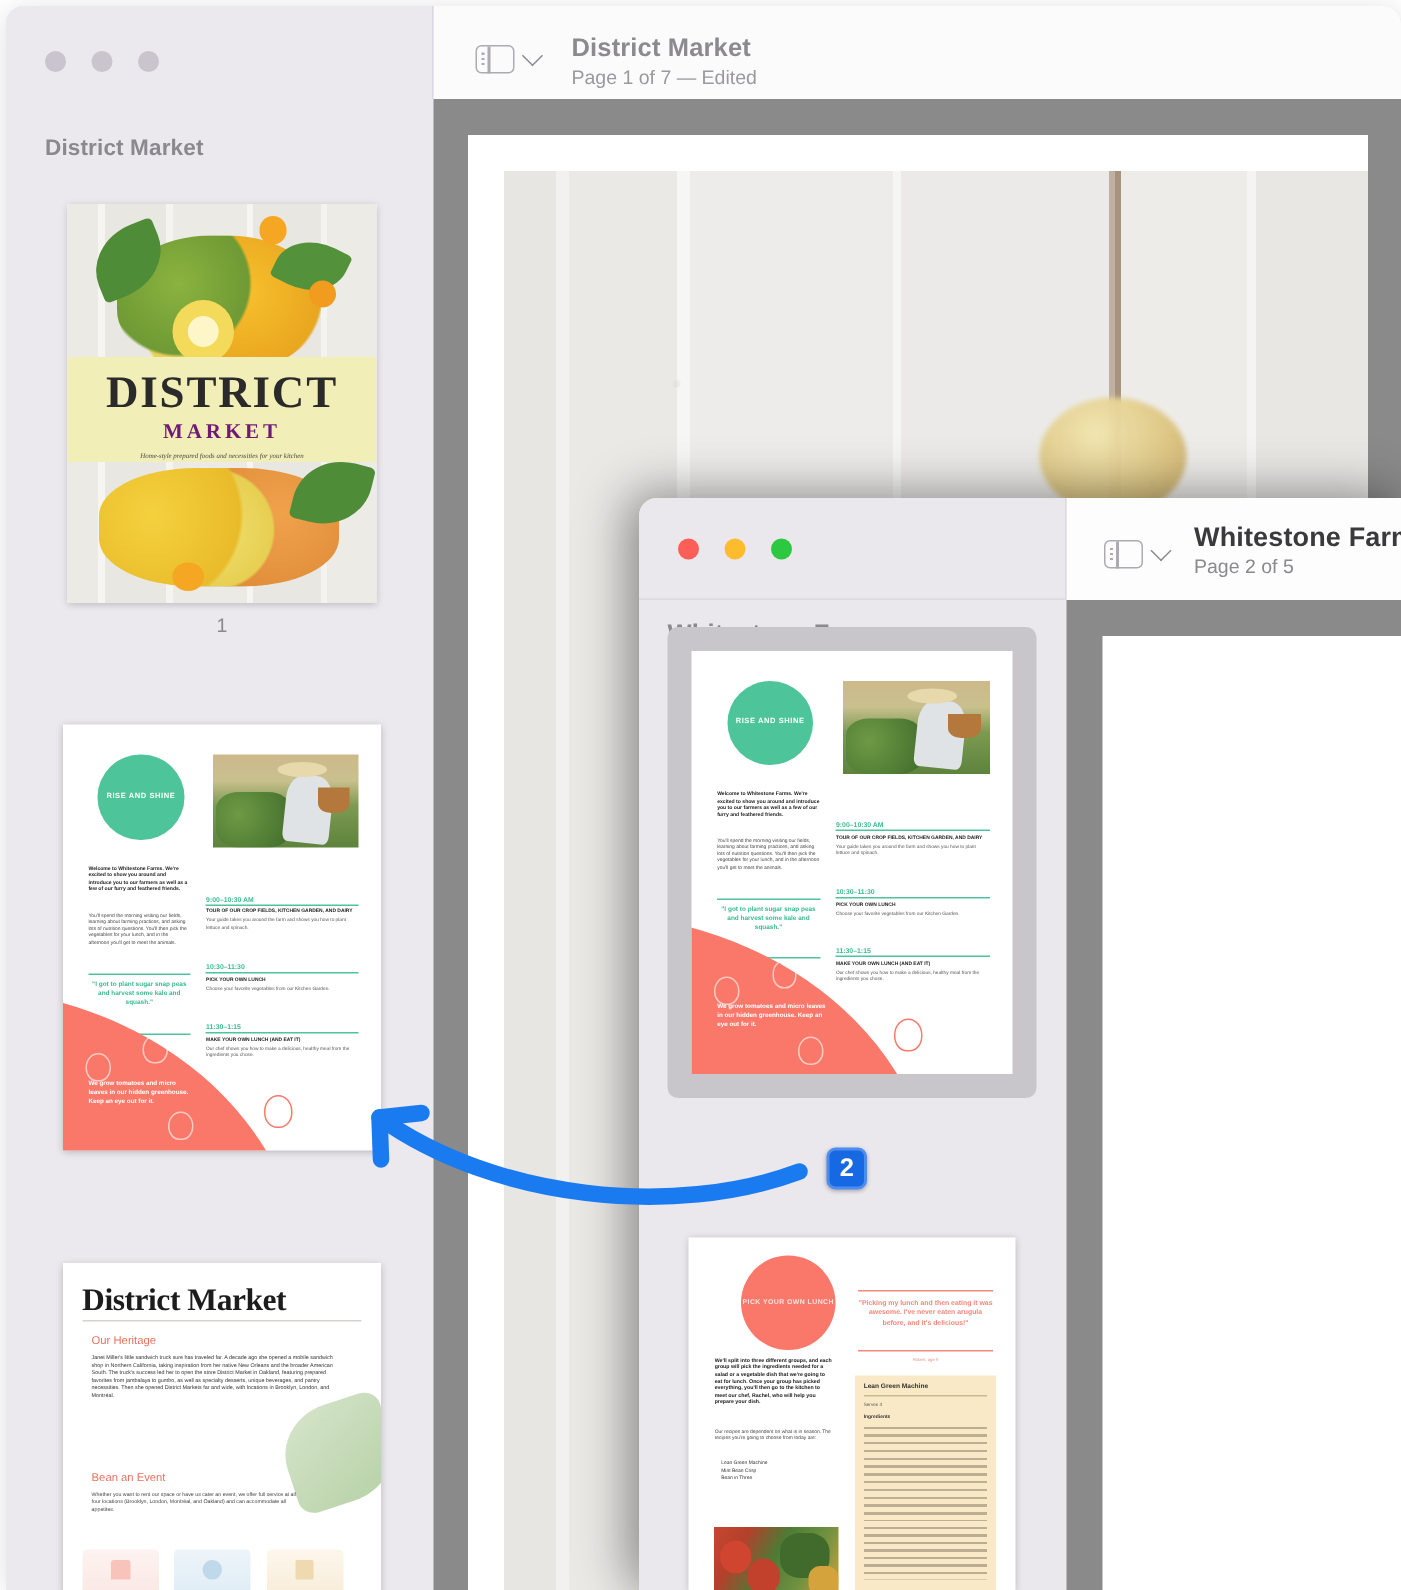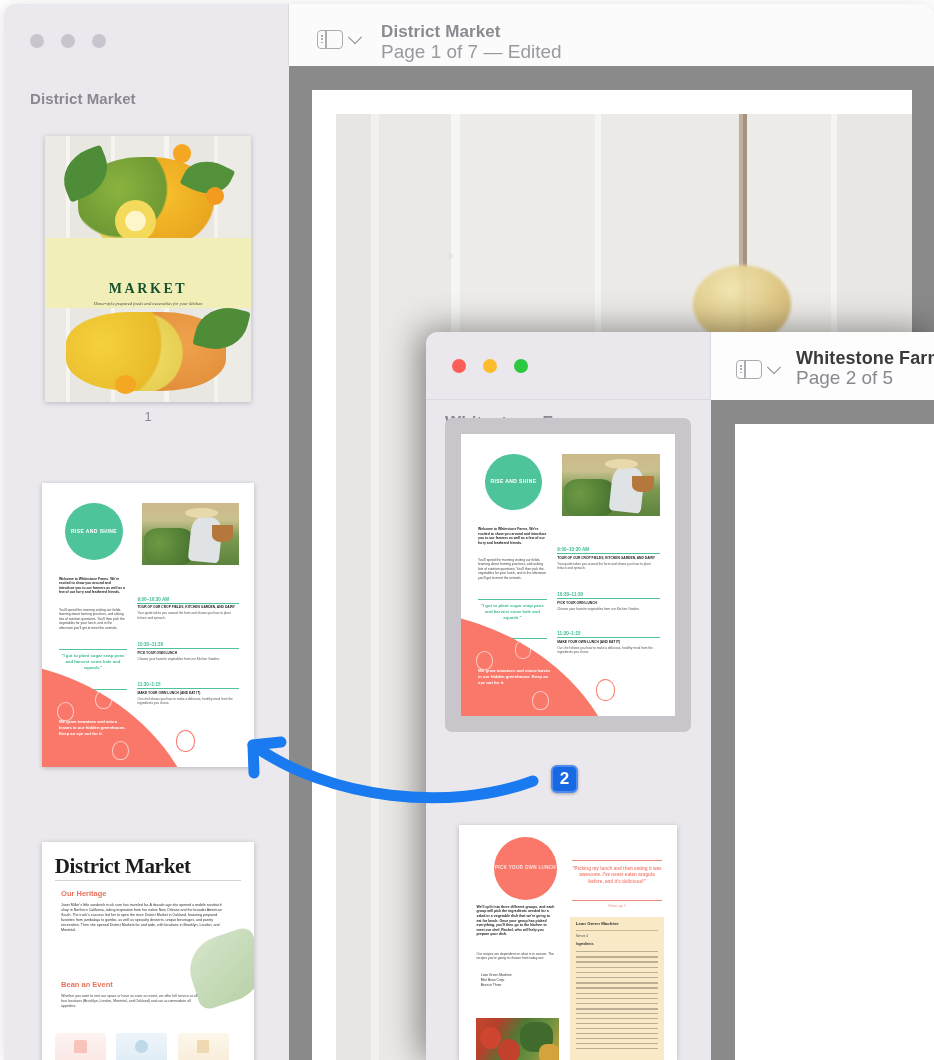--- a/index.html
+++ b/index.html
@@ -28,21 +28,21 @@
   }
   .traffic{position:absolute;display:flex;gap:17px;align-items:center;}
   .tl{width:14px;height:14px;border-radius:50%;}
   .tl.inactive{background:#c9c4cd;}
   .tl.red{background:#fc5f57;}
   .tl.yellow{background:#fdbc2e;}
   .tl.green{background:#2bc840;}
 
   .doc-title{font-size:17px;font-weight:bold;color:#3a3a3c;line-height:20px;letter-spacing:.1px;}
   .doc-title.dim{color:#8c8a90;}
-  .doc-sub{font-size:19px;color:#8b888f;line-height:18px;margin-top:1px;}
+  .doc-sub{font-size:13px;color:#8b888f;line-height:18px;margin-top:1px;}
   .doc-sub.dim{color:#9b989f;}
 
   .sb-toggle{display:flex;align-items:center;gap:7px;}
   .sb-icon{width:26px;height:19px;border:1.6px solid #adaab1;border-radius:4px;position:relative;box-sizing:border-box;}
   .sb-icon::before{content:"";position:absolute;left:7px;top:-0.5px;bottom:-0.5px;width:1.6px;background:#adaab1;}
   .sb-icon .dots{position:absolute;left:2.6px;top:4px;width:2px;height:9px;
     background:repeating-linear-gradient(#adaab1 0 1.6px,transparent 1.6px 3.4px);}
   .chev{width:9px;height:9px;border-right:1.7px solid #8c8a90;border-bottom:1.7px solid #8c8a90;
     transform:rotate(45deg) translate(-2px,-2px);}
 
@@ -124,21 +124,21 @@
     position:absolute;background:#f9786a;
   }
   .p2 .coraltxt{position:absolute;color:#fff;font-weight:bold;}
   .tomato{position:absolute;border:1.4px solid rgba(255,255,255,.6);border-radius:50% 50% 46% 46%;}
   .tomato.out{border-color:#f9786a;}
 
   
   .p3{position:absolute;inset:0;background:#fff;overflow:hidden;}
   .p3 .serif{position:absolute;font-family:"Liberation Serif",serif;font-weight:bold;color:#1c1c1c;}
   .p3 .rule{position:absolute;background:#d7d4d0;}
-  .p3 .ch{position:absolute;color:#e8735e;font-weight:bold;}
+  .p3 .ch{position:absolute;color:#e8735e;font-weight:normal;}
   .p3 .veg{position:absolute;right:-4%;top:42%;width:34%;height:30%;
     background:linear-gradient(150deg,#cfe0c2,#a9c996);border-radius:50% 16% 50% 16%;transform:rotate(-18deg);opacity:.85;}
   .p3 .swatch{position:absolute;border-radius:3px;}
 
   
   .p4{position:absolute;inset:0;background:#fff;overflow:hidden;}
   .p4 .ccircle{position:absolute;border-radius:50%;background:#f9786a;display:flex;align-items:center;justify-content:center;
     text-align:center;color:#fde3df;font-weight:bold;}
   .p4 .qrule{position:absolute;background:#f08a7e;}
   .p4 .qtxt{position:absolute;color:#f5877a;font-weight:bold;text-align:center;}
@@ -205,22 +205,24 @@
                         radial-gradient(circle at 62% 42%,#f7c02d,#e9a61f 52%,transparent 54%),
                         radial-gradient(circle at 44% 60%,#f2e07a,#e8cf5a 46%,transparent 48%);"></div>
         <div style="position:absolute;left:34%;top:24%;width:20%;height:16%;border-radius:50%;
              background:radial-gradient(circle at 50% 50%,#fdf6c8 0 34%,#f4da5b 36% 74%,#e8c33c 76%);"></div>
         <div style="position:absolute;left:8%;top:6%;width:24%;height:16%;background:#4f8c37;border-radius:70% 8% 70% 8%;transform:rotate(-22deg);"></div>
         <div style="position:absolute;left:68%;top:9%;width:22%;height:13%;background:#53923a;border-radius:70% 8% 70% 8%;transform:rotate(26deg);"></div>
         <div style="position:absolute;left:62%;top:3%;width:9%;height:7%;border-radius:50%;background:#f5a623;"></div>
         <div style="position:absolute;left:78%;top:19%;width:9%;height:7%;border-radius:50%;background:#f29c1f;"></div>
 
         <div style="position:absolute;left:0;right:0;top:38.5%;height:26%;background:#f2eeb8;"></div>
+        <div style="position:absolute;left:0;right:0;top:41%;text-align:center;font-family:'Liberation Serif',serif;
+             font-weight:bold;font-size:30px;letter-spacing:1.2px;color:#2a2a2a;">DISTRICT</div>
         <div style="position:absolute;left:0;right:0;top:54.5%;text-align:center;font-family:'Liberation Serif',serif;
-             font-weight:bold;font-size:14px;letter-spacing:2.6px;color:#14532d;">MARKET</div>
+             font-weight:bold;font-size:14px;letter-spacing:2.6px;color:#701a75;">MARKET</div>
         <div style="position:absolute;left:16%;right:16%;top:62%;text-align:center;font-family:'Liberation Serif',serif;
              font-style:italic;font-size:4.6px;color:#4a4a4a;">Home-style prepared foods and necessities for your kitchen</div>
 
         <div style="position:absolute;left:10%;top:66%;width:78%;height:30%;border-radius:40%;
              background:radial-gradient(circle at 22% 40%,#f5d13e,#e9bb2a 44%,transparent 46%),
                         radial-gradient(circle at 48% 52%,#f3e06d,#e6cf52 42%,transparent 44%),
                         radial-gradient(circle at 76% 38%,#f0a24b,#df8b38 46%,transparent 48%),
                         radial-gradient(circle at 36% 72%,#8fbb43,#6f9a34 42%,transparent 44%);"></div>
         <div style="position:absolute;left:74%;top:64%;width:24%;height:17%;background:#4f8c37;border-radius:70% 8% 70% 8%;transform:rotate(14deg);"></div>
         <div style="position:absolute;left:34%;top:90%;width:10%;height:7%;border-radius:50%;background:#f5a623;"></div>

